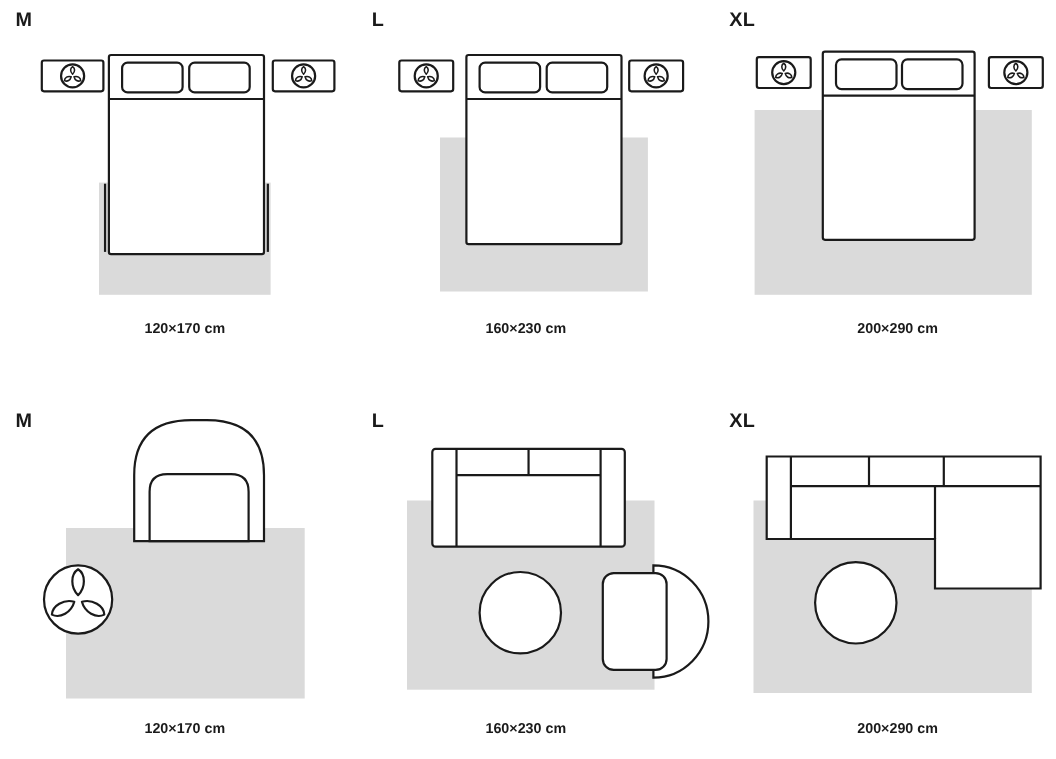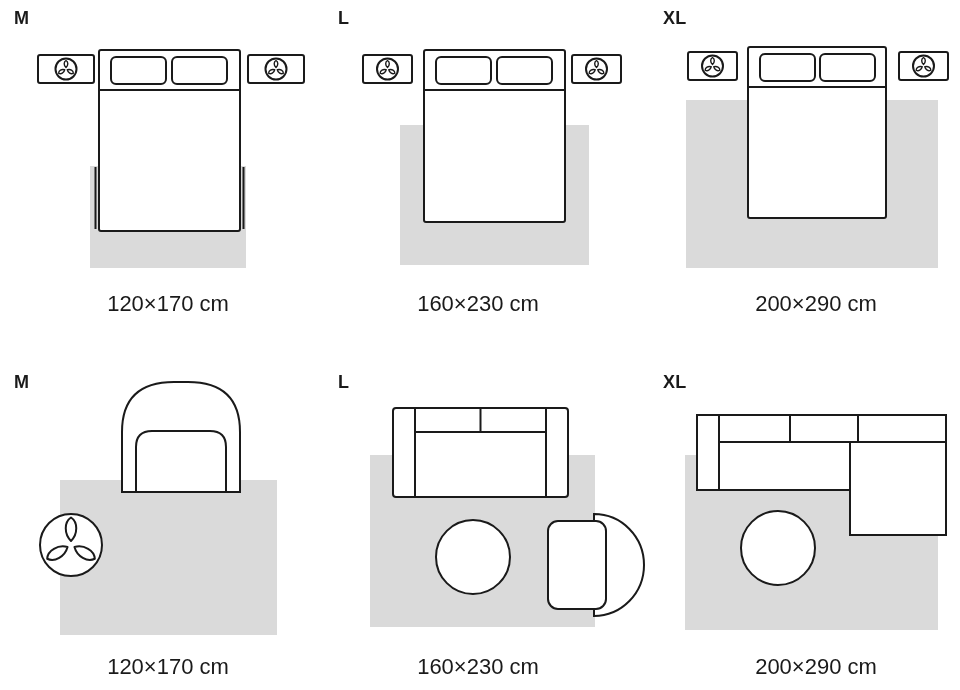--- a/index.html
+++ b/index.html
@@ -10,21 +10,21 @@
   }
   *{margin:0;padding:0;box-sizing:border-box}
   html,body{background:#fff}
   body{font-family:"Liberation Sans",sans-serif}
   .canvas{position:relative;width:960px;height:690px;background:var(--background);overflow:hidden}
   .canvas > svg{position:absolute;left:0;top:0;color:var(--outline)}
   .shape{fill:var(--background);stroke:var(--outline);stroke-width:2}
   .ln{fill:none;stroke:var(--outline);stroke-width:2}
   .rug{fill:var(--rug-fill);stroke:none}
   .label{position:absolute;font-size:18px;font-weight:700;color:var(--text);letter-spacing:.2px}
-  .caption{position:absolute;transform:translateX(-50%);font-size:22px;font-weight:400;color:var(--text);white-space:nowrap}
+  .caption{position:absolute;transform:translateX(-50%);font-size:13px;font-weight:700;color:var(--text);white-space:nowrap}
 </style>
 </head>
 <body>
 
 <div class="canvas">
 
   <svg width="960" height="690" viewBox="0 0 960 690" xmlns="http://www.w3.org/2000/svg">
     <defs>
       <g id="fan-s" fill="none" stroke="currentColor" stroke-width="1.4" stroke-linejoin="round">
         <path d="M0,-1.5 C-2.4,-3.8 -2.4,-7 0,-8.5 C2.4,-7 2.4,-3.8 0,-1.5 Z"></path>

